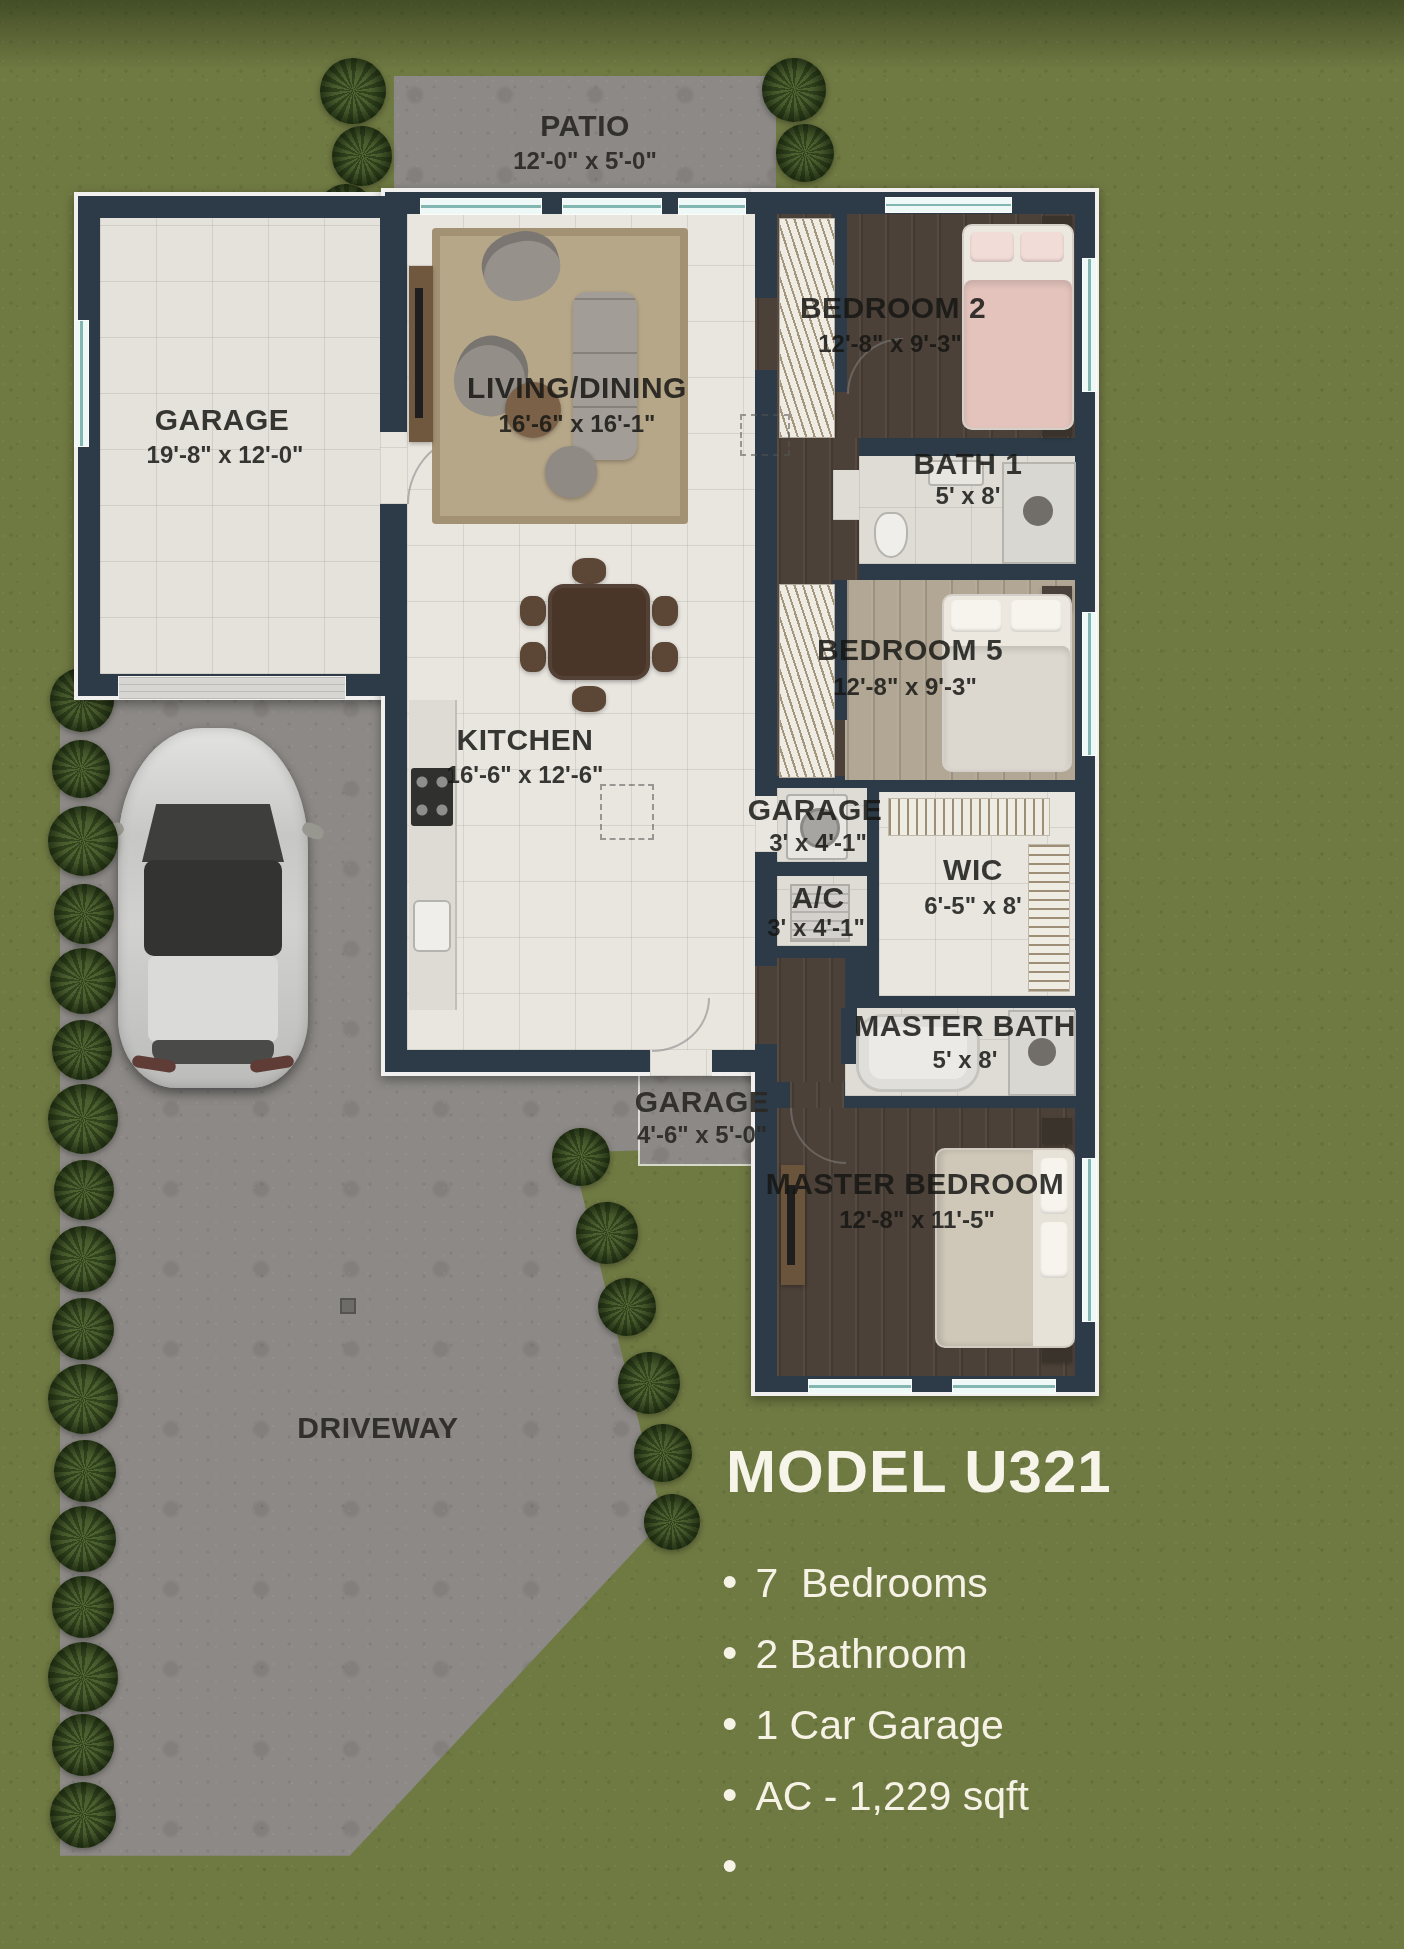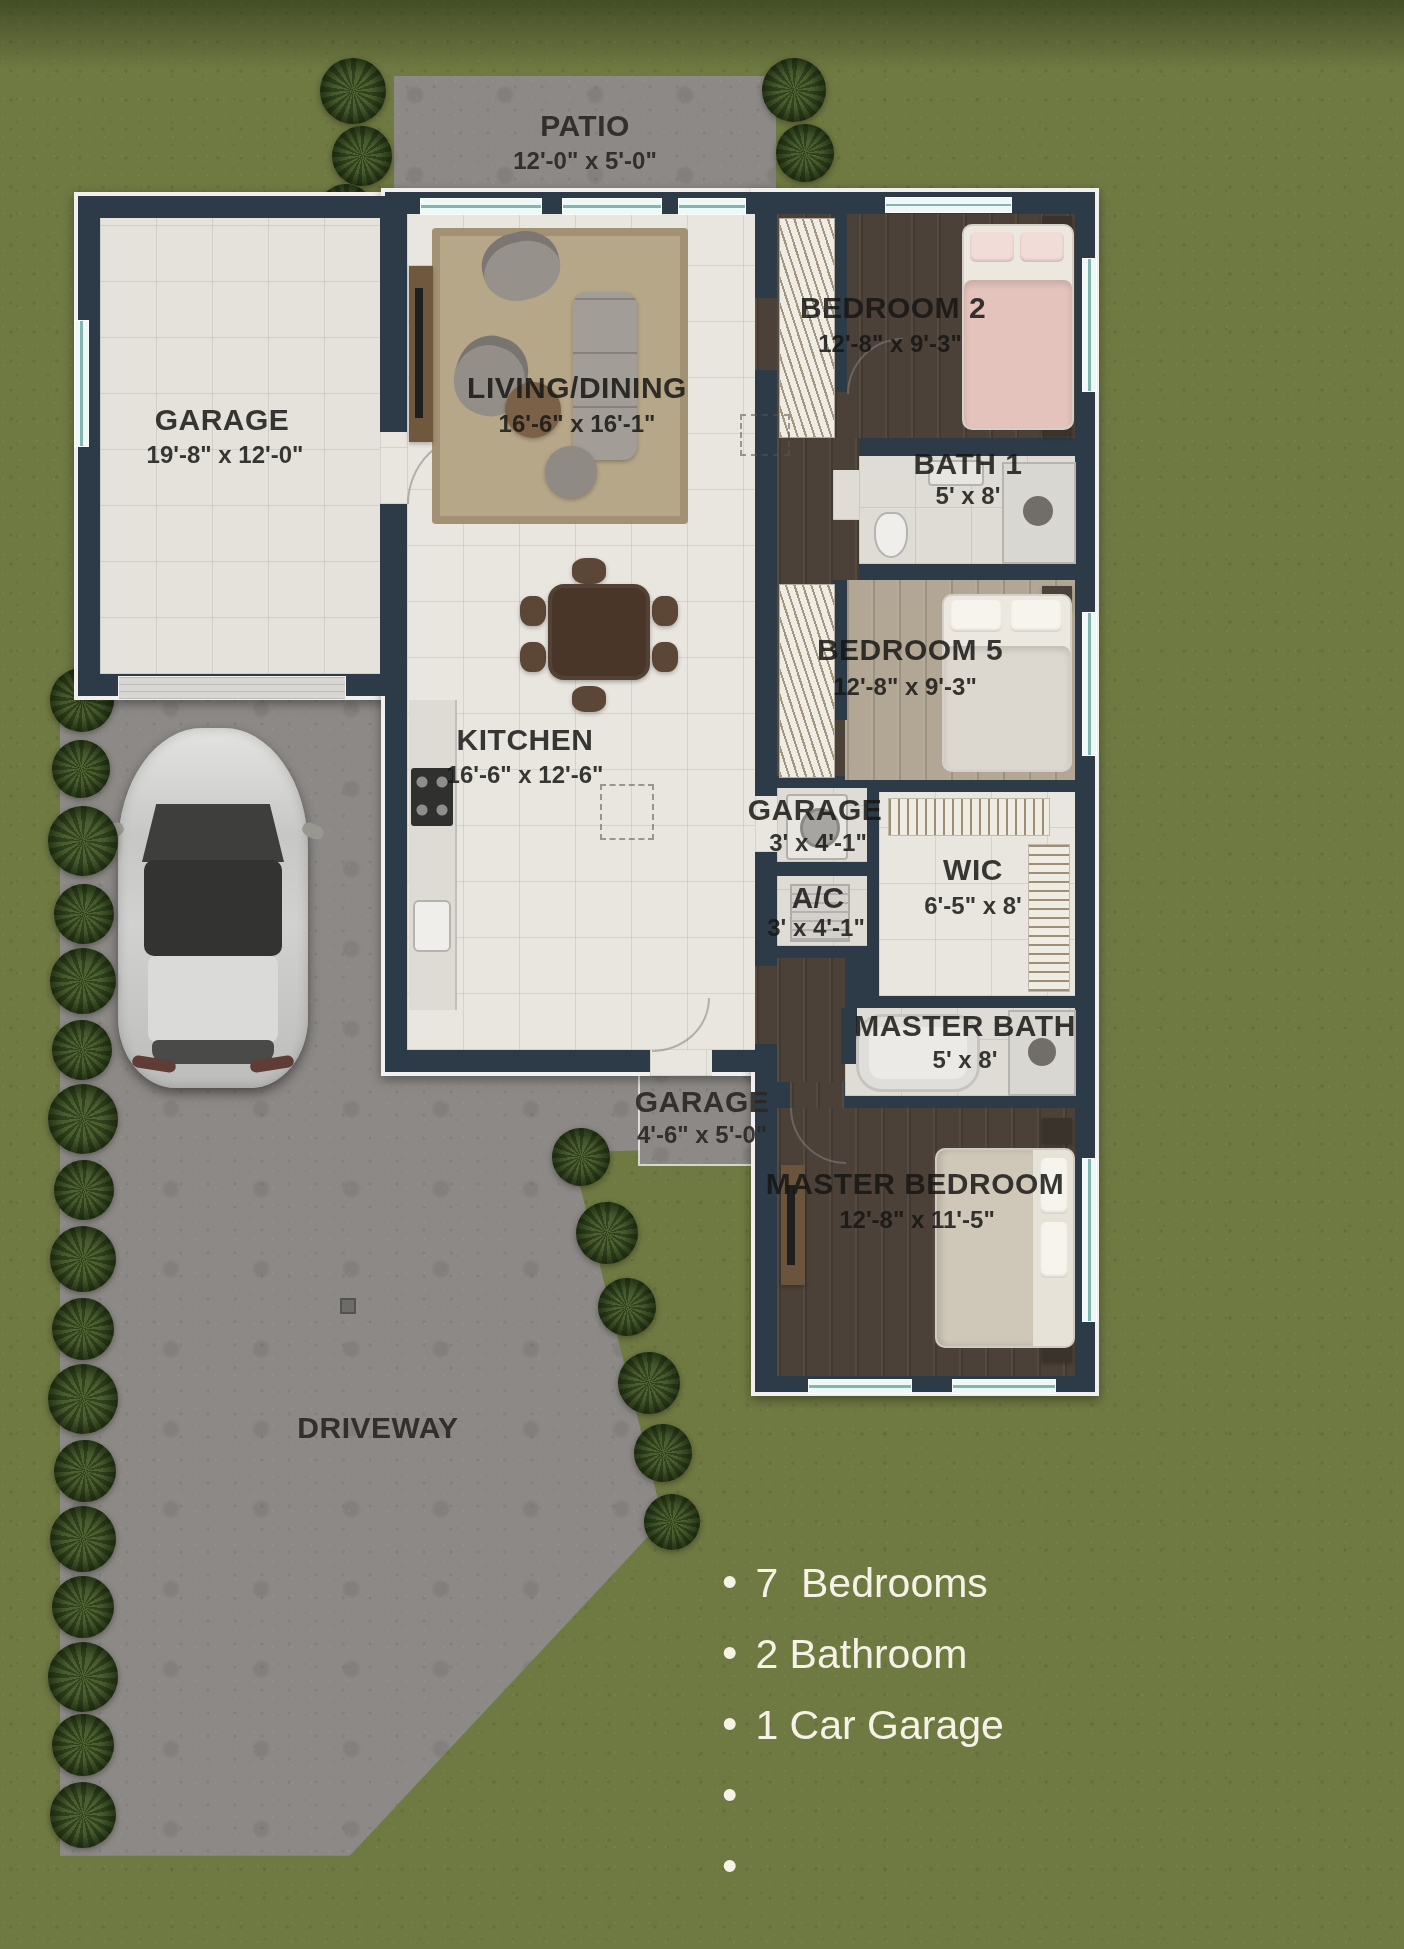--- a/index.html
+++ b/index.html
@@ -262,35 +262,37 @@
   <div class="lbl lbl-dims" style="left:965px;top:1060px;z-index:8;">5' x 8'</div>
 
   <div class="lbl lbl-name lbl-concrete" style="left:702px;top:1102px;z-index:8;">GARAGE</div>
   <div class="lbl lbl-dims lbl-concrete" style="left:702px;top:1135px;z-index:8;">4'-6" x 5'-0"</div>
 
   <div class="lbl lbl-name" style="left:915px;top:1184px;z-index:8;">MASTER BEDROOM</div>
   <div class="lbl lbl-dims" style="left:917px;top:1220px;z-index:8;">12'-8" x 11'-5"</div>
 
   <div class="lbl lbl-name lbl-concrete" style="left:378px;top:1428px;z-index:8;">DRIVEWAY</div>
 
+  <div class="abs title" style="left:726px;top:1437px;z-index:8;">MODEL U321</div>
 
   <div class="abs features" style="left:722px;top:1548px;z-index:8;">
     <div class="feature-line">
       <span class="bullet">•</span>
       <span>7  Bedrooms</span>
     </div>
     <div class="feature-line">
       <span class="bullet">•</span>
       <span>2 Bathroom</span>
     </div>
     <div class="feature-line">
       <span class="bullet">•</span>
       <span>1 Car Garage</span>
     </div>
     <div class="feature-line">
       <span class="bullet">•</span>
+      <span>AC - 1,229 sqft</span>
     </div>
     <div class="feature-line">
       <span class="bullet">•</span>
     </div>
   </div>
 
 </div>
 
 </body></html>

